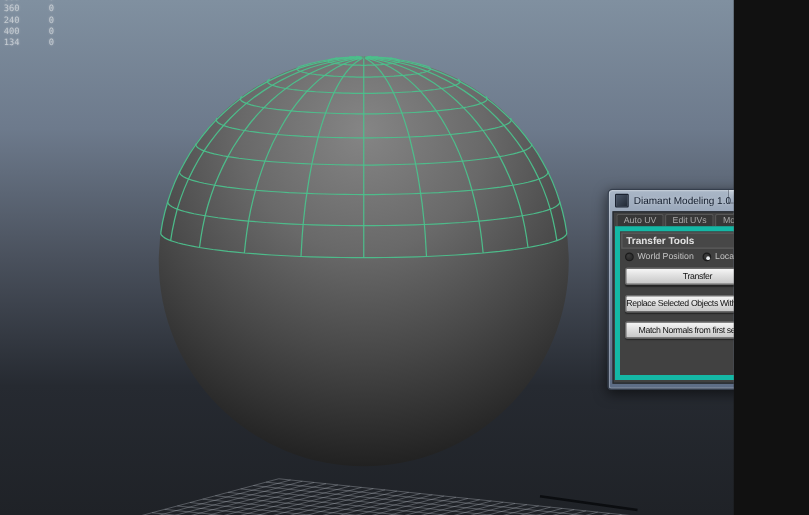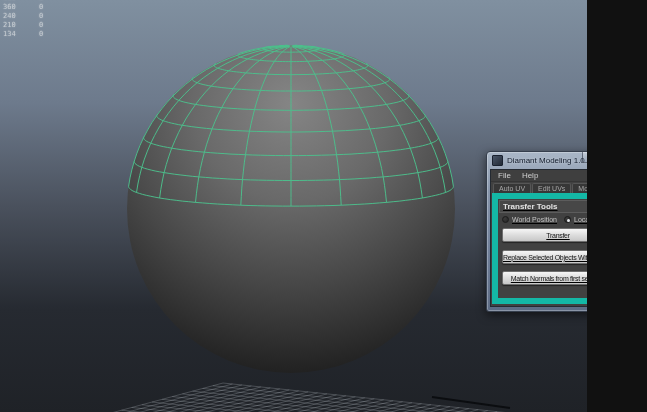--- a/index.html
+++ b/index.html
@@ -41,21 +41,21 @@
 
   .client{background:#414141;border:1px solid #242a32;height:138px;box-sizing:border-box;
     display:flex;flex-direction:column;}
   .menubar{height:11px;display:flex;align-items:center;gap:11px;padding:0 0 0 7px;
     background:#3f3f3f;border-bottom:1px solid #353535;}
   .menu{font-size:8px;color:#cfcfcf;}
   .tabs{display:flex;gap:1px;margin:1px 1px 0 2px;height:10px;}
   .tab{font-size:7px;color:#a9a9a9;background:#373737;border:1px solid #565656;border-bottom:none;
     border-radius:2px 2px 0 0;padding:1px 5px 0 5px;white-space:nowrap;box-sizing:border-box;}
   .tab.active{background:#5a5a5a;color:#ededed;}
-  .page{flex:1;margin:0 12px 2px 1px;border:6px solid #14b8a6;display:flex;flex-direction:column;text-decoration:underline;}
+  .page{flex:1;margin:0 12px 2px 1px;border:4px solid #14b8a6;display:flex;flex-direction:column;}
   .groupheader{margin:1px;border:1px solid #5c5c5c;background:#474747;color:#e2e2e2;
     font-size:8px;font-weight:bold;padding:1px 3px;}
   .radios{display:flex;align-items:center;gap:7px;padding:2px 0 1px 4px;font-size:7px;color:#c4c4c4;}
   .radio{display:flex;align-items:center;gap:3px;white-space:nowrap;}
   .rdot{width:7px;height:7px;border-radius:50%;box-sizing:border-box;flex:none;
     background:radial-gradient(circle at 35% 30%,#3d3d3d,#232323);border:1px solid #1b1b1b;position:relative;}
   .rdot.selected::after{content:"";position:absolute;left:1.5px;top:1.5px;width:3px;height:3px;
     border-radius:50%;background:#e8ebee;}
   .radio.disabled{color:#6c6c6c;}
   .mbtn{display:block;width:calc(100% - 8px);margin:4px 4px 0 4px;height:14px;
@@ -165,40 +165,36 @@
         <path d="M240.8 205.2L241.3 196.6L241.8 188.1L242.5 179.6L243.4 171.2L244.3 162.9L245.5 154.7L246.7 146.7L248.0 138.9L249.5 131.2L251.1 123.8L252.8 116.6L254.5 109.6L256.4 102.9L258.4 96.5L260.5 90.4L262.7 84.7L264.9 79.3L267.2 74.2L269.6 69.5L272.0 65.2L274.5 61.3L277.0 57.8L279.6 54.7L282.2 52.0L284.8 49.8L287.5 47.9L290.1 46.6"></path>
       </g>
     </svg>
 
   <div class="hud">
     <div class="hud-clip">
       <div class="hud-row"><span>360</span><span class="cnt">0</span></div>
     </div>
     <div class="hud-row"><span>360</span><span class="cnt">0</span></div>
     <div class="hud-row"><span>240</span><span class="cnt">0</span></div>
-    <div class="hud-row"><span>210</span><span class="cnt">0</span></div>
+    <div class="hud-row"><span>400</span><span class="cnt">0</span></div>
     <div class="hud-row"><span>134</span><span class="cnt">0</span></div>
   </div>
 
   <div class="win">
     <div class="titlebar">
       <span class="appicon"></span>
       <span class="title">Diamant Modeling 1.0 al...</span>
       <span class="winbtns">
         <span class="wbtn">–</span>
         <span class="wbtn max">▢</span>
         <span class="wbtn close">✕</span>
       </span>
     </div>
 
     <div class="client">
-      <div class="menubar">
-        <span class="menu">File</span>
-        <span class="menu">Help</span>
-      </div>
 
       <div class="tabs">
         <span class="tab">Auto UV</span>
         <span class="tab">Edit UVs</span>
         <span class="tab">Modeling</span>
         <span class="tab active">Transfer</span>
       </div>
 
       <div class="page">
         <div class="groupheader">Transfer Tools</div>

